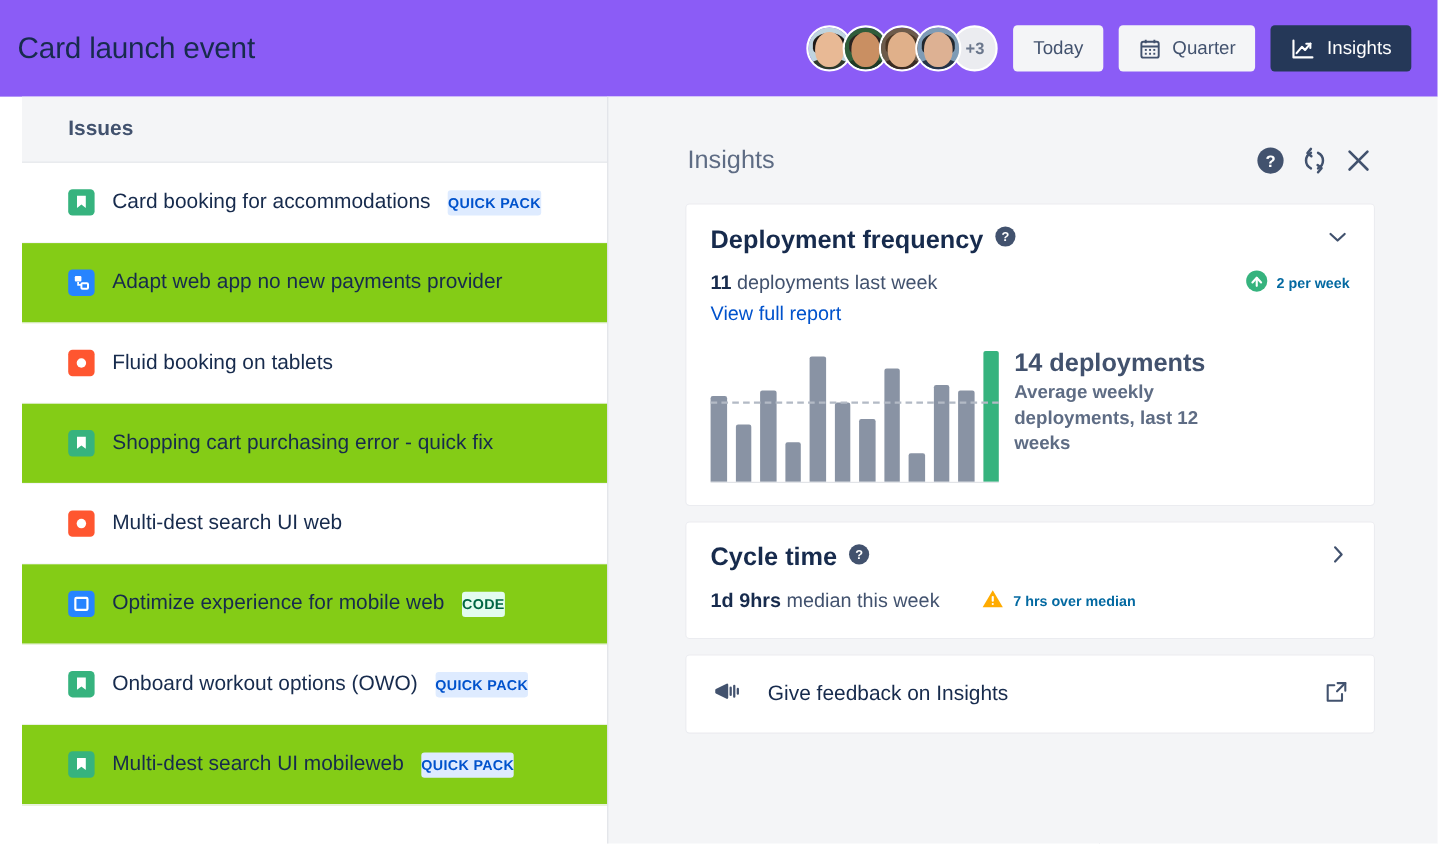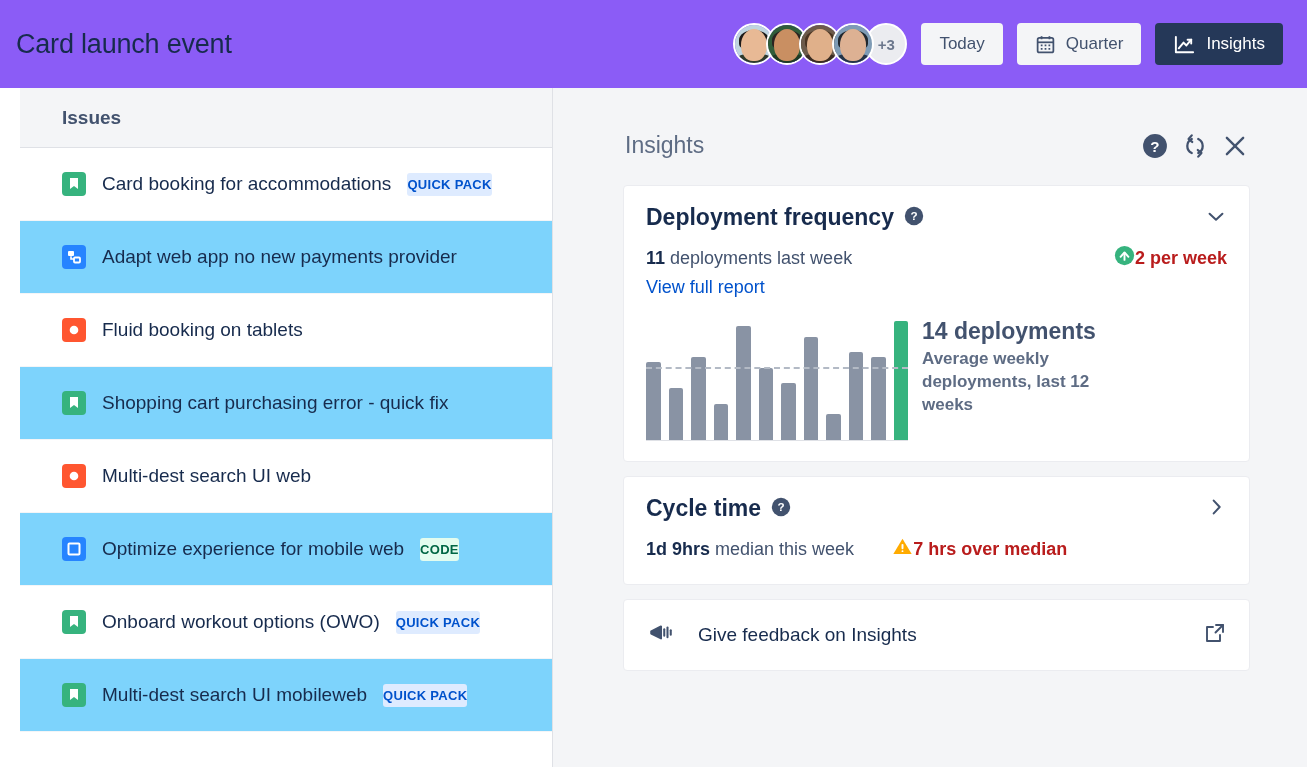--- a/index.html
+++ b/index.html
@@ -80,21 +80,21 @@
     display:flex; align-items:center; padding-left:42px;
   }
   .col-header-title { font-size:19px; font-weight:700; color:#42526E; }
 
   .issue-row {
     height:73px; display:flex; align-items:center;
     padding-left:42px; gap:16px;
     border-bottom:1px solid #F4F5F7;
     background:#ffffff;
   }
-  .issue-row.alt { background:#7dd3fc; }
+  .issue-row.alt { background:#84cc16; }
   .issue-icon { width:24px; height:24px; border-radius:4px; flex:none;
     display:flex; align-items:center; justify-content:center; }
   .ic-story { background:#36B37E; }
   .ic-task  { background:#2684FF; }
   .ic-bug   { background:#FF5630; }
   .ic-subtask { background:#2684FF; }
   .issue-text { font-size:19px; color:#172B4D; white-space:nowrap; }
   .badge {
     font-size:13px; font-weight:700; letter-spacing:.3px;
     padding:4px 0; border-radius:3px; white-space:nowrap; flex:none;
@@ -127,22 +127,22 @@
     display:flex; align-items:center; justify-content:space-between;
   }
   .card-title-wrap { display:flex; align-items:center; gap:10px; }
   .card-title { font-size:23px; font-weight:700; color:#172B4D; }
 
   .metric-row {
     display:flex; align-items:center; justify-content:space-between;
     margin-top:14px; font-size:18px; color:#42526E;
   }
   .metric-main b { color:#172B4D; font-weight:700; }
-  .metric-side { display:flex; align-items:center; 
-    font-size:18px; color:#b91c1c; font-weight:700; }
+  .metric-side { display:flex; align-items:center; gap:8px;
+    font-size:13px; color:#0369a1; font-weight:700; }
   .link {
     display:inline-block; margin-top:6px;
     font-size:18px; color:#0052CC; text-decoration:none; cursor:pointer;
   }
 
   .chart-area { display:flex; align-items:flex-start; gap:14px; margin-top:18px; }
   .chart { position:relative; width:262px; height:125px; flex:none; }
   .chart .baseline {
     position:absolute; left:0; bottom:0; width:100%; height:1px; background:#DFE1E6;
   }

